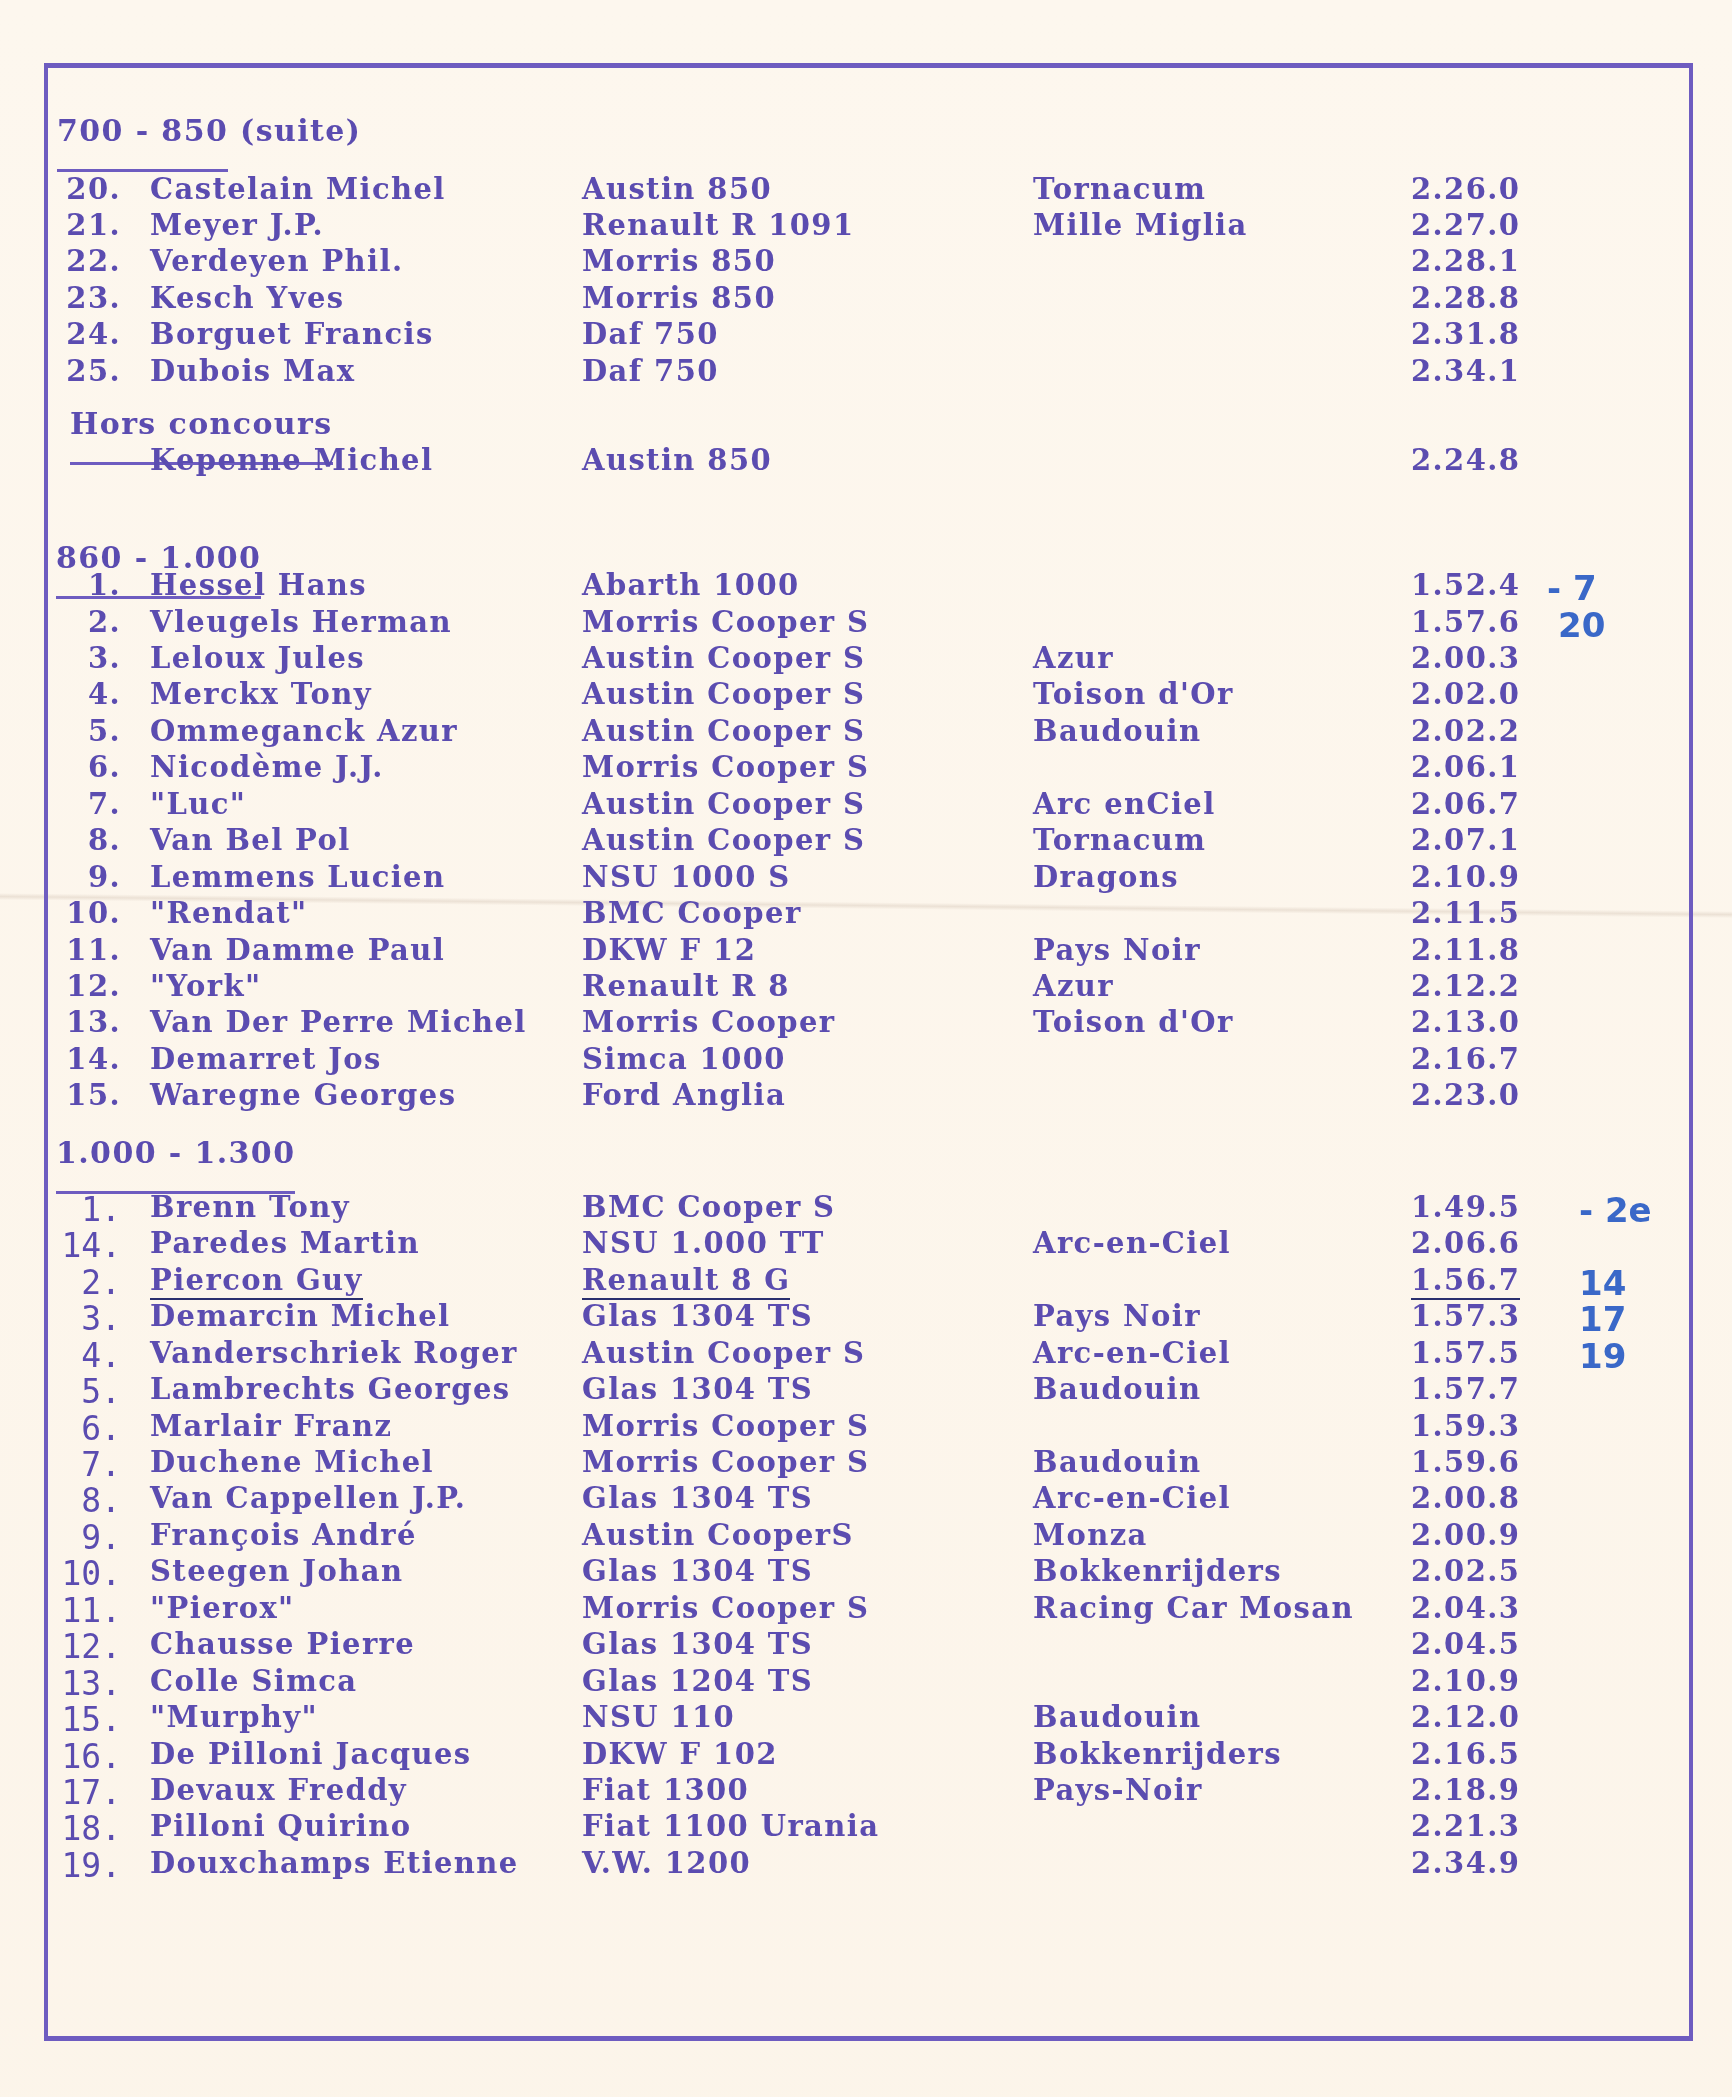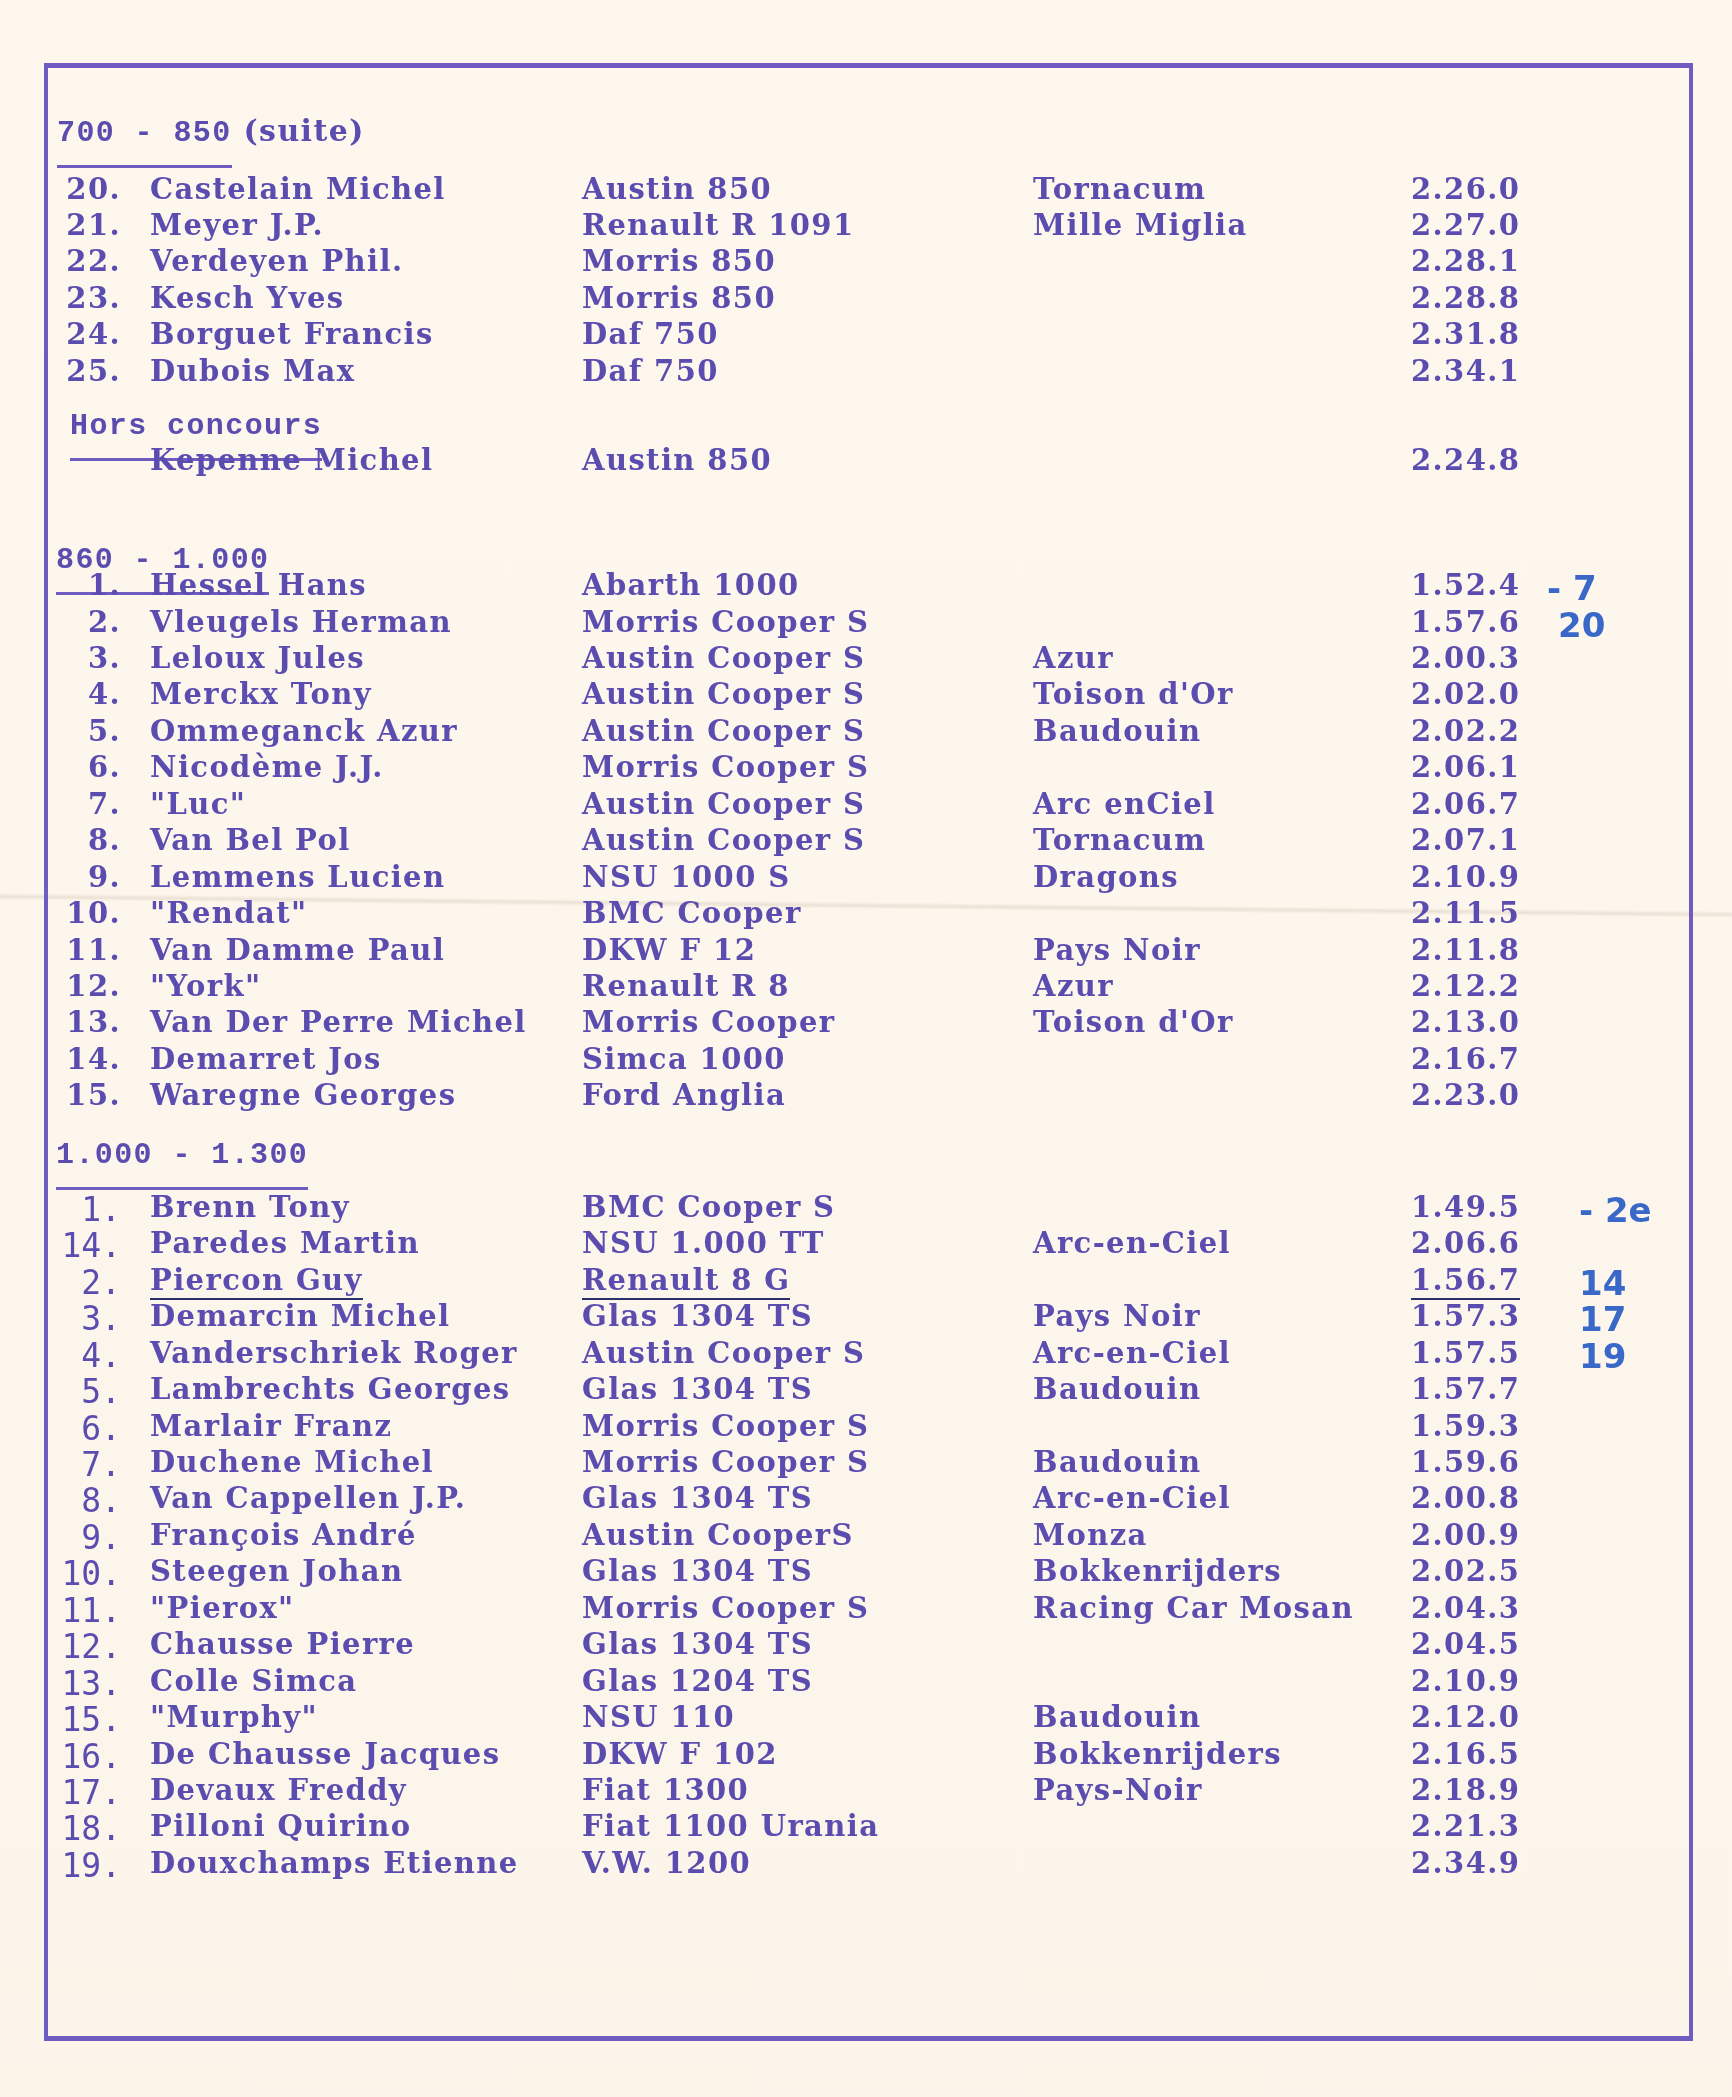--- a/index.html
+++ b/index.html
@@ -42,21 +42,21 @@
   .time { left: 1411px; }
   .anno {
     left: 1547px; color: #3a68c8; font-family: "DejaVu Sans", sans-serif;
     font-weight: bold; font-size: 34px; letter-spacing: 0; top: -4.3px;
   }
   .heading {
     position: absolute; font-size: 30px; font-weight: bold; letter-spacing: 1.4px;
     white-space: nowrap;
   }
   .heading .u {
-    border-bottom: 3.6px solid #6e5cc0; padding-bottom: 15px; font-family: Liberation Mono, monospace;
+    border-bottom: 3.6px solid #6e5cc0; padding-bottom: 21px;
   }
   .hand-underline { border-bottom: 2.1px solid #2a2f6e; padding-bottom: 1.4px; }
 </style>
 </head>
 <body>
 
 <div class="paper-tint"></div>
 <div class="fold" style="top:893px; transform: rotate(0.6deg);"></div>
 
 <div class="frame"></div>
@@ -338,21 +338,21 @@
 </div>
 <div class="row" style="top:1700px;">
   <span class="num hand">15.</span>
   <span class="name">"Murphy"</span>
   <span class="car">NSU 110</span>
   <span class="club">Baudouin</span>
   <span class="time">2.12.0</span>
 </div>
 <div class="row" style="top:1737px;">
   <span class="num hand">16.</span>
-  <span class="name">De Chausse Jacques</span>
+  <span class="name">De Pilloni Jacques</span>
   <span class="car">DKW F 102</span>
   <span class="club">Bokkenrijders</span>
   <span class="time">2.16.5</span>
 </div>
 <div class="row" style="top:1773px;">
   <span class="num hand">17.</span>
   <span class="name">Devaux Freddy</span>
   <span class="car">Fiat 1300</span>
   <span class="club">Pays-Noir</span>
   <span class="time">2.18.9</span>

